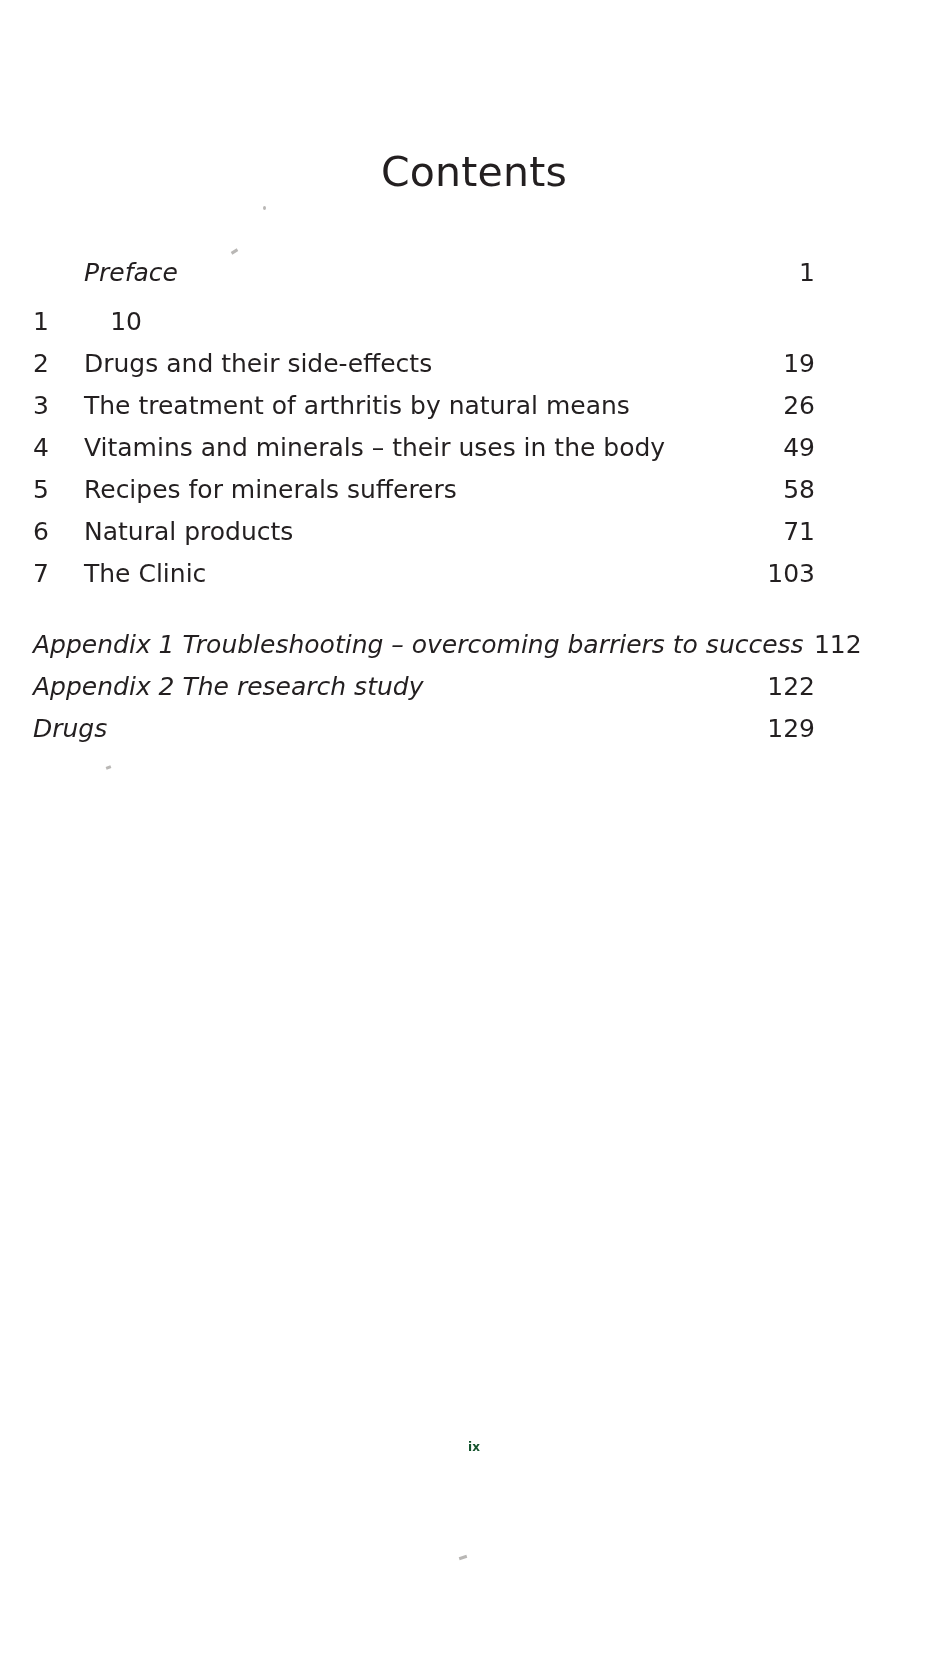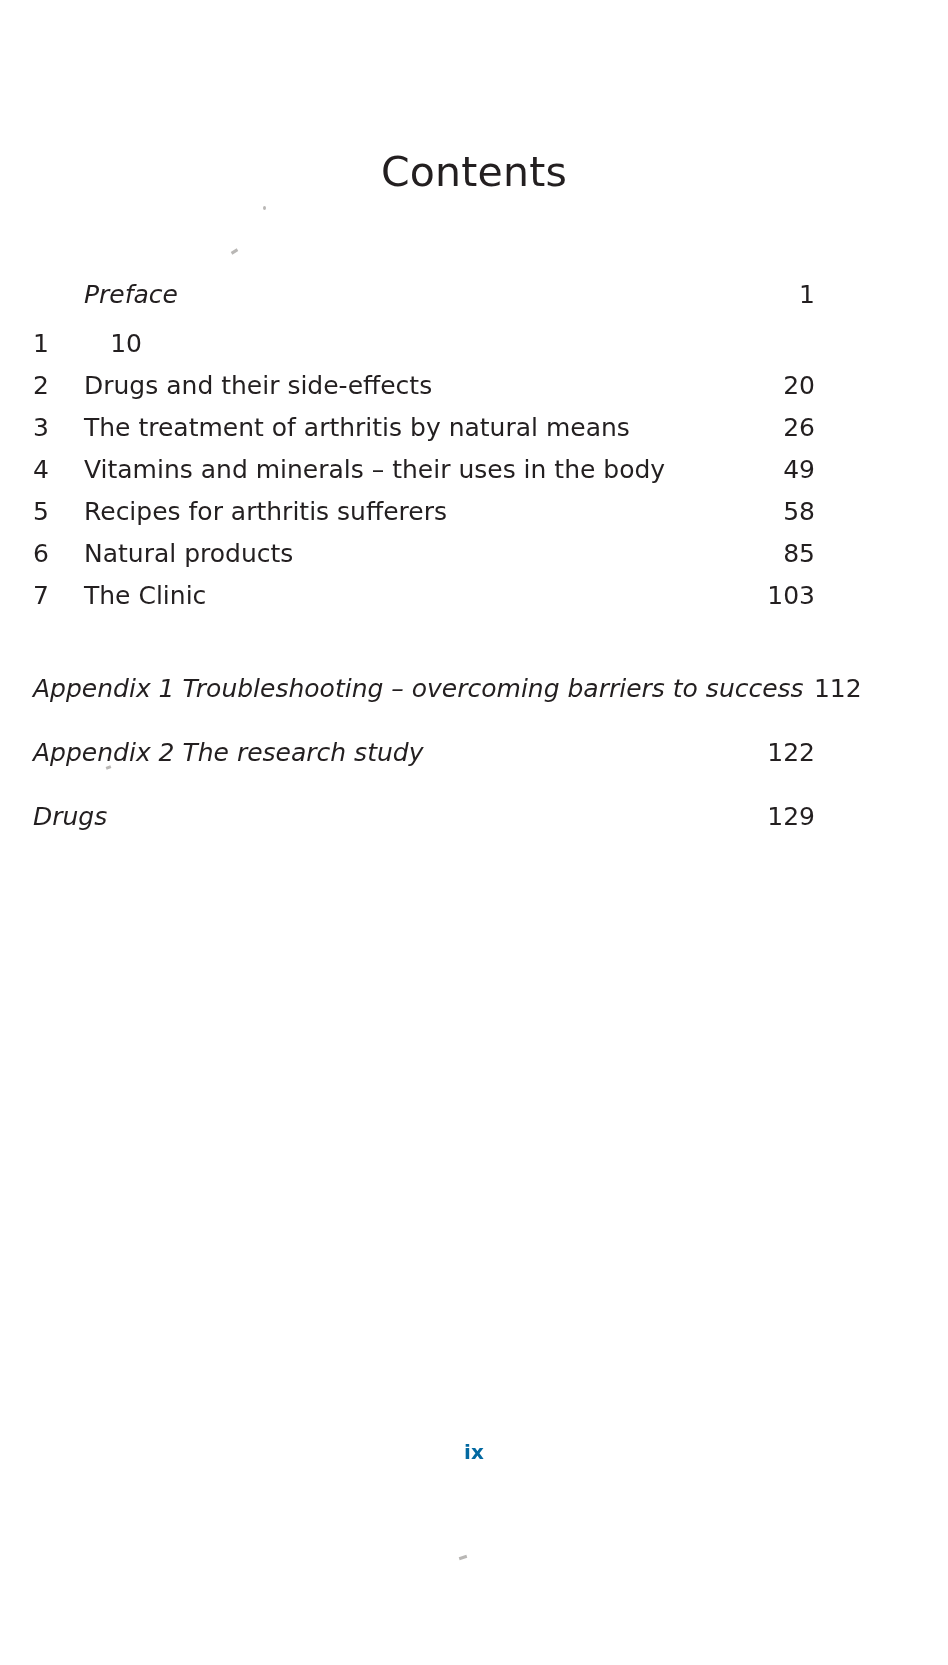--- a/index.html
+++ b/index.html
@@ -58,21 +58,20 @@
   .row .page-no {
     flex: 0 0 auto;
     text-align: right;
     font-size: 25px;
     color: #231f20;
     min-width: 58px;
   }
   .row.italic .label,
   .row.italic .num {
     font-style: italic;
-    margin-top: 22px;
   }
   .preface-row {
     margin-bottom: 20px;
   }
   .chapter-row {
     margin-bottom: 13px;
   }
   .chapter-row:last-of-type {
     margin-bottom: 0;
   }
@@ -84,23 +83,23 @@
   }
   .appendix-row .label {
     padding-left: 0;
   }
   .folio {
     position: absolute;
     top: 1440px;
     left: 0;
     width: 948px;
     text-align: center;
-    font-size: 20px;
+    font-size: 12px;
     font-weight: bold;
-    color: #0369a1;
+    color: #14532d;
   }
   .speck {
     position: absolute;
     background: #b9b7b5;
   }
   .speck-a { top: 206px; left: 263px; width: 3px; height: 4px; border-radius: 50%; }
   .speck-b { top: 250px; left: 231px; width: 7px; height: 3px; transform: rotate(-32deg); }
   .speck-c { top: 766px; left: 106px; width: 5px; height: 3px; transform: rotate(-20deg); }
   .speck-d { top: 1556px; left: 459px; width: 8px; height: 3px; transform: rotate(-18deg); }
 </style>
@@ -120,45 +119,45 @@
     </div>
 
     <div class="row chapter-row">
       <span class="num">1</span>
       <span class="page-no">10</span>
     </div>
 
     <div class="row chapter-row">
       <span class="num">2</span>
       <span class="label">Drugs and their side-effects</span>
-      <span class="page-no">20</span>
+      <span class="page-no">19</span>
     </div>
 
     <div class="row chapter-row">
       <span class="num">3</span>
       <span class="label">The treatment of arthritis by natural means</span>
       <span class="page-no">26</span>
     </div>
 
     <div class="row chapter-row">
       <span class="num">4</span>
       <span class="label">Vitamins and minerals – their uses in the body</span>
       <span class="page-no">49</span>
     </div>
 
     <div class="row chapter-row">
       <span class="num">5</span>
-      <span class="label">Recipes for arthritis sufferers</span>
+      <span class="label">Recipes for minerals sufferers</span>
       <span class="page-no">58</span>
     </div>
 
     <div class="row chapter-row">
       <span class="num">6</span>
       <span class="label">Natural products</span>
-      <span class="page-no">85</span>
+      <span class="page-no">71</span>
     </div>
 
     <div class="row chapter-row">
       <span class="num">7</span>
       <span class="label">The Clinic</span>
       <span class="page-no">103</span>
     </div>
 
     <div class="group-gap"></div>
 

